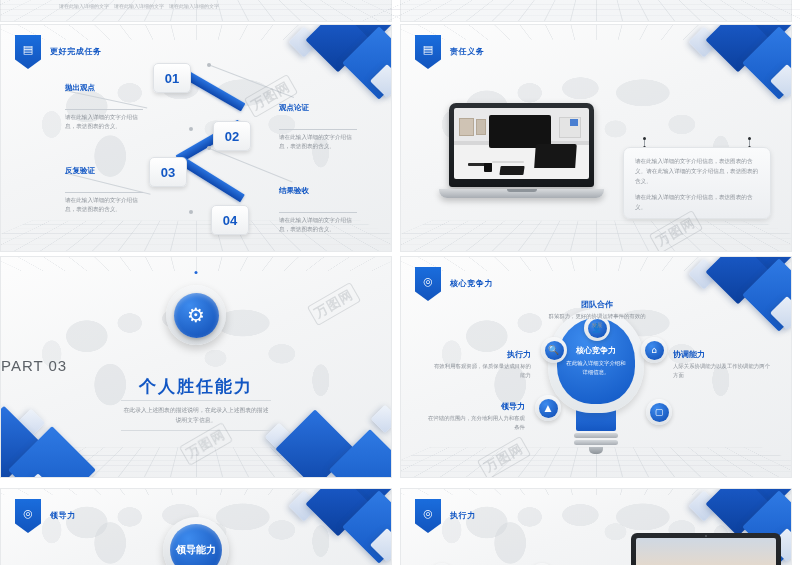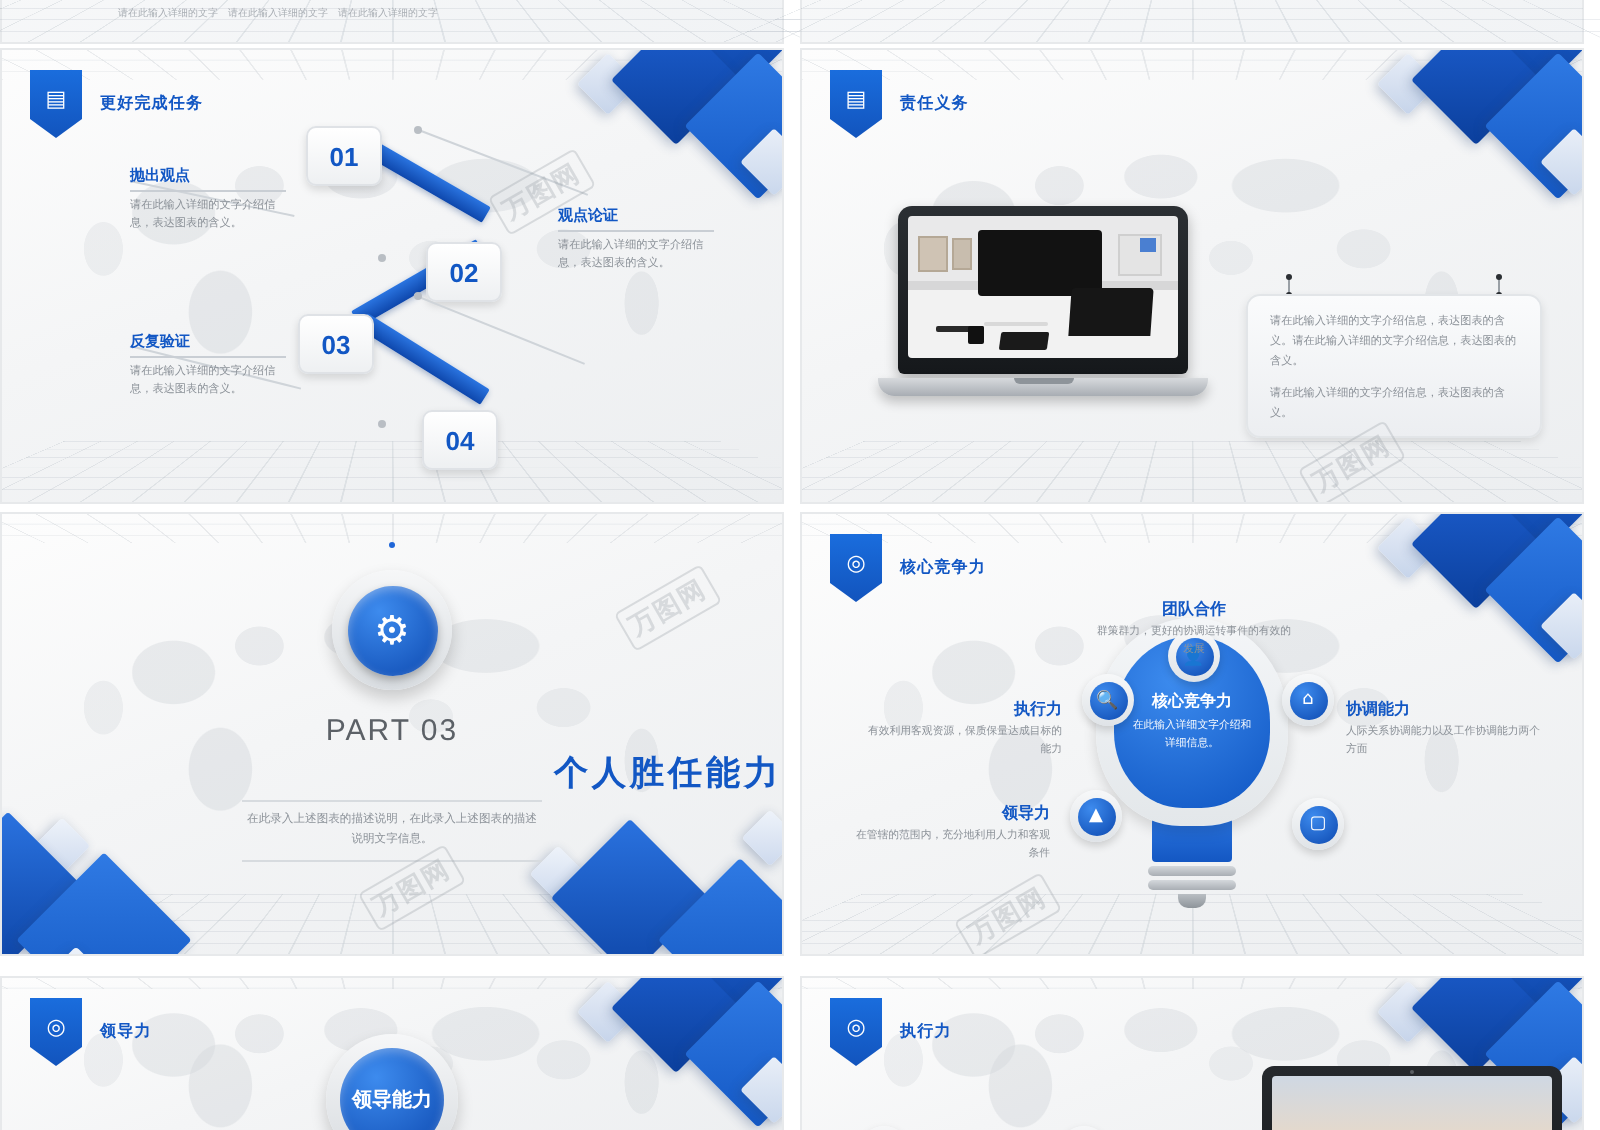--- a/index.html
+++ b/index.html
@@ -90,21 +90,21 @@
   
   .numbox{ position:absolute; width:38px; height:30px; border-radius:5px;
            background:linear-gradient(180deg,#ffffff,#eef0f2);
            border:1px solid #dfe2e6; box-shadow:0 2px 4px rgba(0,0,0,.13);
            display:flex; align-items:center; justify-content:center;
            font-size:13px; font-weight:bold; color:#1257c4; font-family:"Liberation Sans",sans-serif;}
   .bluebar{ position:absolute; height:9px; border-radius:1px;
             background:linear-gradient(180deg,#2a74e0,#0e47ac);
             box-shadow:0 1px 3px rgba(20,60,130,.35); }
   .cap{ position:absolute; width:78px; }
-  .cap .t{ font-size:7.5px; font-weight:bold; color:#1257c4; padding-bottom:2px;
+  .cap .t{ font-size:7.5px; font-weight:bold; color:#1257c4; padding-bottom:16px;
            border-bottom:1px solid #c9ced4; margin-bottom:3px; }
   .cap .d{ font-size:5.6px; color:#8b9198; line-height:1.55; }
   .cap.r .t,.cap.r .d{ text-align:left; }
   .leader{ position:absolute; height:1px; background:#cfd4d9; transform-origin:left center;}
   .dot{ position:absolute; width:4px;height:4px;border-radius:50%;background:#b9bec4;}
 
   
   .laptop{ position:absolute; left:48px; top:78px; width:145px; }
   .lid{ width:145px; height:84px; border-radius:7px 7px 3px 3px;
         background:linear-gradient(180deg,#2b2f33,#15181b); padding:5px 5px 8px;
@@ -151,23 +151,23 @@
 
   
   .medallion{ position:absolute; left:50%; top:28px; transform:translateX(-50%);
         width:60px;height:60px;border-radius:50%;
         background:linear-gradient(180deg,#f6f7f8,#d9dde1);
         box-shadow:0 4px 8px rgba(0,0,0,.18); display:flex;align-items:center;justify-content:center;}
   .medallion .inner{ width:45px;height:45px;border-radius:50%;
         background:radial-gradient(circle at 35% 28%,#3d8bee,#0d49b0);
         box-shadow:inset 0 2px 5px rgba(255,255,255,.35), 0 2px 4px rgba(0,0,0,.28);
         display:flex;align-items:center;justify-content:center;color:#fff;font-size:20px;}
-  .partno{ position:absolute; left:0; right:0; top:100px; text-align:center;
+  .partno{ position:absolute; left:0; right:0; top:100px; text-align:left;
         font-size:15px; color:#5c6167; font-family:"Liberation Sans",sans-serif; letter-spacing:1px;}
-  .parttitle{ position:absolute; left:0;right:0; top:118px; text-align:right;
+  .parttitle{ position:absolute; left:0;right:0; top:118px; text-align:center;
         font-size:17px; font-weight:bold; color:#1257c4; letter-spacing:2px;}
   .partdesc{ position:absolute; left:50%; transform:translateX(-50%); top:143px; width:150px;
         text-align:center; font-size:5.8px; color:#8b9198; line-height:1.8;
         border-top:1px solid #d7dbdf; border-bottom:1px solid #d7dbdf; padding:4px 0;}
   .tinydot{ position:absolute; left:50%; top:14px; width:3px;height:3px;border-radius:50%;
         background:#1f66d8; transform:translateX(-50%);}
 
   
   .bulb-wrap{ position:absolute; left:50%; top:52px; transform:translateX(-50%); width:96px;}
   .bulb-glass{ width:96px;height:104px;border-radius:50% 50% 44% 44%;
@@ -287,20 +287,24 @@
       <div class="d">请在此输入详细的文字介绍信息，表达图表的含义。</div>
     </div>
     <div class="cap r" style="left:278px; top:78px;">
       <div class="t">观点论证</div>
       <div class="d">请在此输入详细的文字介绍信息，表达图表的含义。</div>
     </div>
     <div class="cap" style="left:64px; top:141px;">
       <div class="t">反复验证</div>
       <div class="d">请在此输入详细的文字介绍信息，表达图表的含义。</div>
     </div>
+    <div class="cap r" style="left:278px; top:161px;">
+      <div class="t">结果验收</div>
+      <div class="d">请在此输入详细的文字介绍信息，表达图表的含义。</div>
+    </div>
 
     <div class="wm box" style="left:245px; top:60px;">万图网</div>
   </div>
 
   <div class="slide top" style="left:400px; top:24px;">
     <div class="map"></div>
     <div class="topgrid"></div>
     <div class="floor"></div>
     <div class="diamonds">
       <div class="dia l1"></div>

